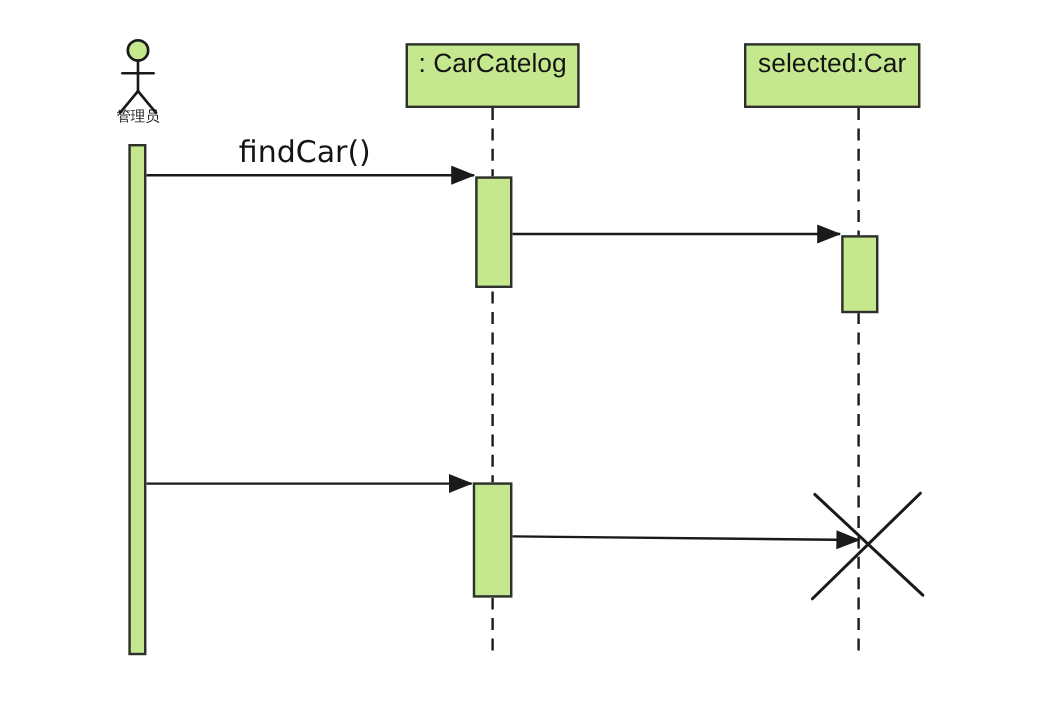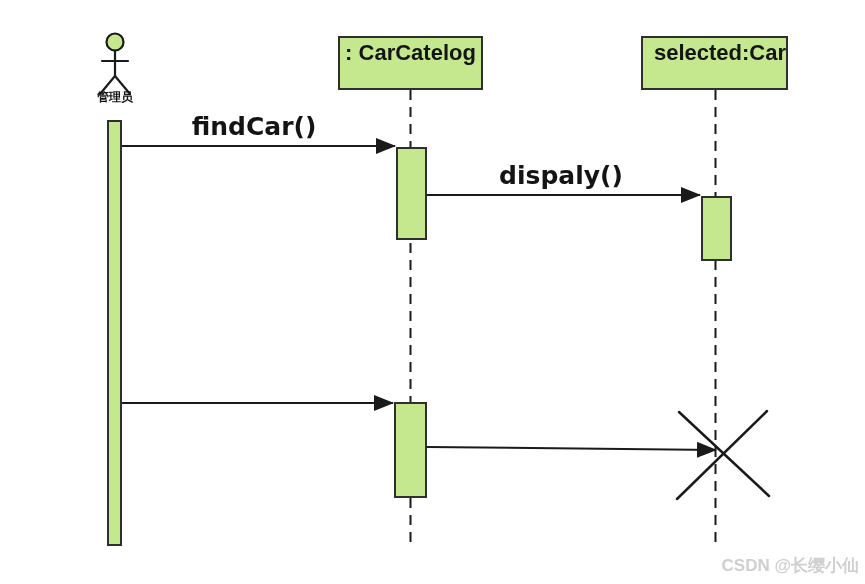--- a/index.html
+++ b/index.html
@@ -8,21 +8,20 @@
     --line:#1a1a1a;
     --text:#141414;
     --watermark:#cfcfcf;
     --background:#ffffff;
   }
   html,body{margin:0;padding:0;}
   body{background:var(--background,#fff);font-family:"Liberation Sans",sans-serif;}
   .canvas{
     position:relative;width:865px;height:584px;background:var(--background,#fff);
     overflow:hidden;
-    font-weight:bold;
   }
   .layer{position:absolute;left:0;top:0;width:865px;height:584px;}
   .lifeline{stroke:var(--line,#1a1a1a);stroke-width:2;stroke-dasharray:10 7;fill:none;}
   .msg-line{stroke:var(--line,#1a1a1a);stroke-width:2;fill:none;}
   .actor-stroke{stroke:var(--line,#1a1a1a);stroke-width:2.2;fill:none;stroke-linecap:round;}
   .actor-head{fill:var(--node-fill,#c5e88e);stroke:var(--line,#1a1a1a);stroke-width:2.2;}
   .xmark{stroke:var(--line,#1a1a1a);stroke-width:2.5;fill:none;stroke-linecap:round;}
   .arrowhead{fill:var(--line,#1a1a1a);}
   .obj-box{
     position:absolute;box-sizing:border-box;
@@ -59,21 +58,21 @@
 <div class="canvas">
 
   <svg class="layer" viewBox="0 0 865 584" xmlns="http://www.w3.org/2000/svg">
     <line class="lifeline" x1="410.5" y1="90" x2="410.5" y2="546"></line>
     <line class="lifeline" x1="715.5" y1="90" x2="715.5" y2="546"></line>
   </svg>
 
   <div class="obj-box" style="left:338px;top:36px;width:145px;height:54px;">
     <span>: CarCatelog</span>
   </div>
-  <div class="obj-box" style="left:641px;top:36px;width:147px;height:54px;text-align:right;">
+  <div class="obj-box" style="left:620px;top:36px;width:147px;height:54px;">
     <span>selected:Car</span>
   </div>
 
   <div class="activation" style="left:107px;top:120px;width:15px;height:426px;"></div>
   <div class="activation" style="left:396px;top:147px;width:31px;height:93px;"></div>
   <div class="activation" style="left:701px;top:196px;width:31px;height:65px;"></div>
   <div class="activation" style="left:394px;top:402px;width:33px;height:96px;"></div>
 
   <svg class="layer" viewBox="0 0 865 584" xmlns="http://www.w3.org/2000/svg">
     <defs>
@@ -97,16 +96,14 @@
 
     <g>
       <line class="xmark" x1="679" y1="412" x2="769" y2="496"></line>
       <line class="xmark" x1="767" y1="411" x2="677" y2="499"></line>
     </g>
   </svg>
 
   <div class="actor-label" style="left:115px;top:89px;">管理员</div>
 
   <div class="msg-label" style="left:254px;top:112px;">findCar()</div>
-  <div class="msg-label" style="left:561px;top:161px;">dispaly()</div>
 
-  <div class="watermark">CSDN @长缨小仙</div>
 </div>
 
 </body></html>

